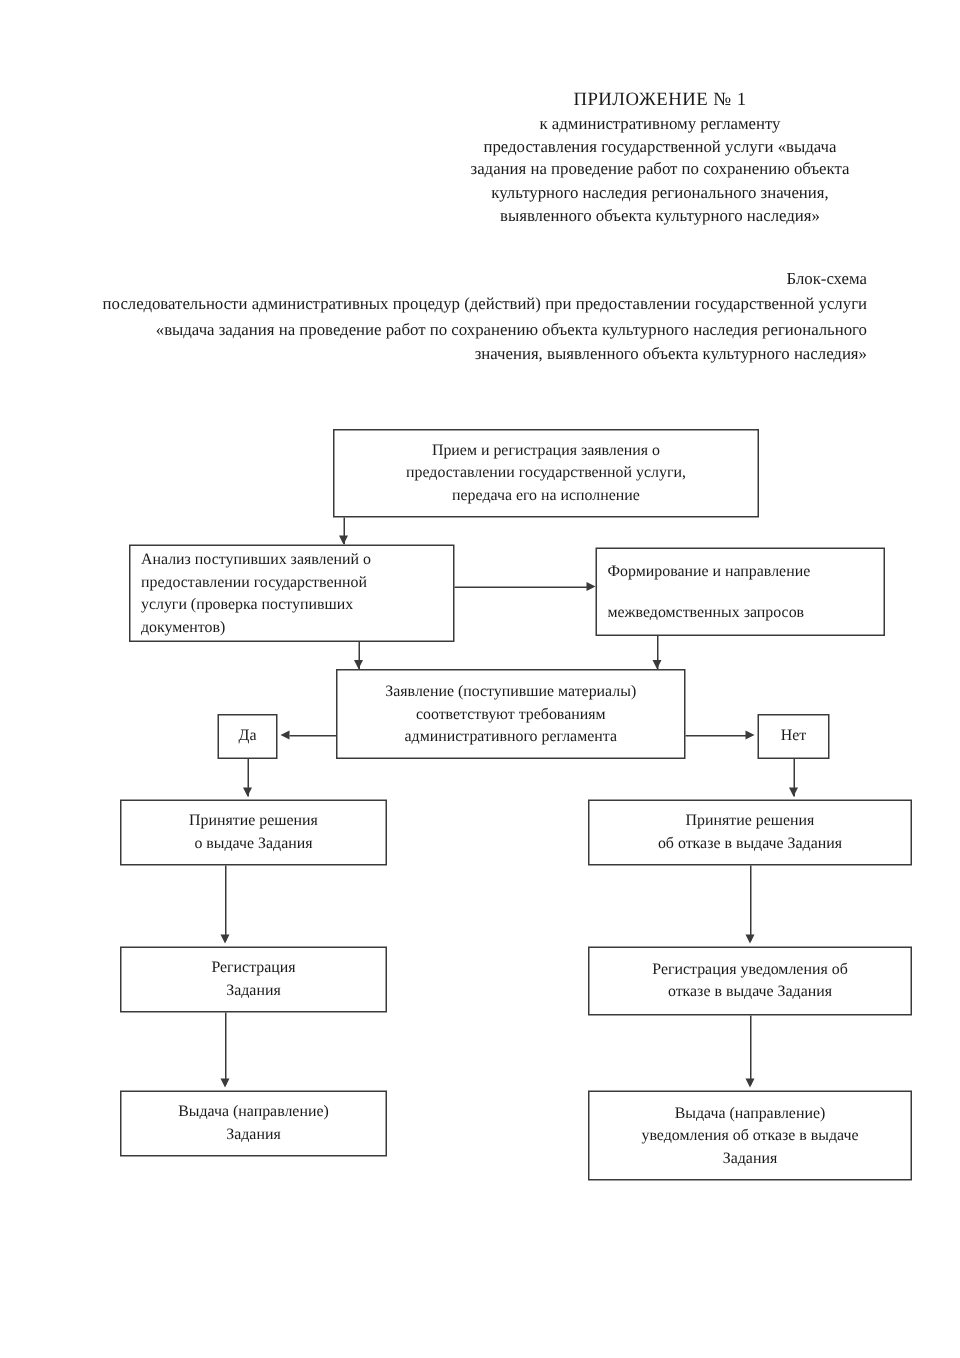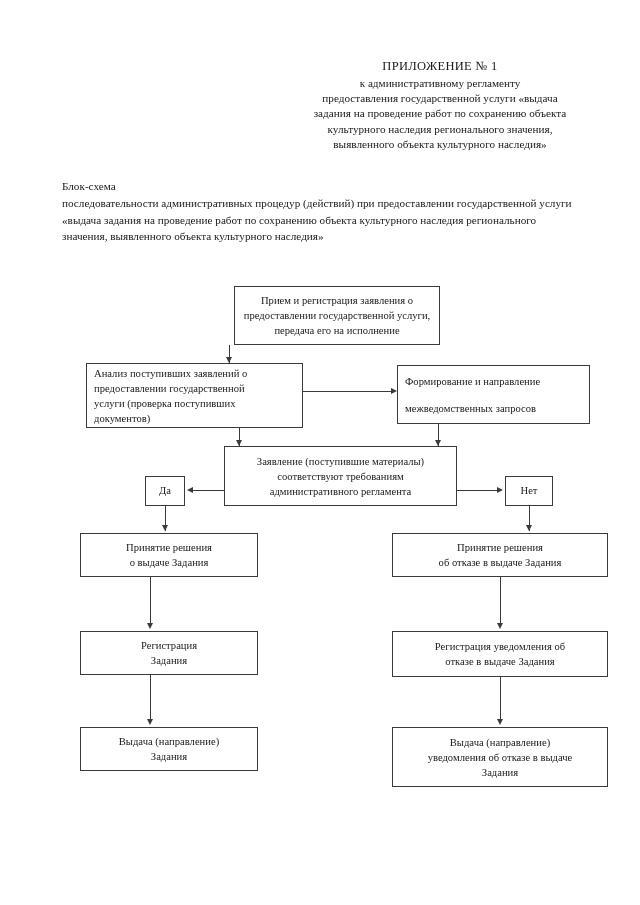--- a/index.html
+++ b/index.html
@@ -42,21 +42,21 @@
   .header-line {
     font-size: 11.2px;
     line-height: 15.2px;
   }
 
   .doc-title {
     position: absolute;
     left: 62px;
     top: 178px;
     width: 516px;
-    text-align: left;
+    text-align: right;
     font-size: 11.2px;
     line-height: 16.4px;
   }
   .doc-title .first {
     display: block;
     margin-bottom: 1px;
   }
 
   
   .flow {
@@ -136,21 +136,21 @@
   <div class="doc-title">
     <span class="first">Блок-схема</span>
     <span>последовательности административных процедур (действий) при предоставлении</span>
     <span>государственной услуги «выдача задания на проведение работ по сохранению объекта</span>
     <span>культурного наследия регионального значения, выявленного объекта культурного</span>
     <span>наследия»</span>
   </div>
 
   <div class="flow">
 
-    <div class="node center" style="left:234px; top:286px; width:206px; height:59px;">
+    <div class="node center" style="left:222px; top:286px; width:284px; height:59px;">
       <span class="ln">Прием и регистрация заявления о</span>
       <span class="ln">предоставлении государственной услуги,</span>
       <span class="ln">передача его на исполнение</span>
     </div>
 
     <div class="vline" style="left:229px; top:345px; height:18px;"></div>
     <div class="arrow-down" style="left:226px; top:357px;"></div>
 
     <div class="node left" style="left:86px; top:363px; width:217px; height:65px;">
       <span class="ln">Анализ поступивших заявлений о</span>

